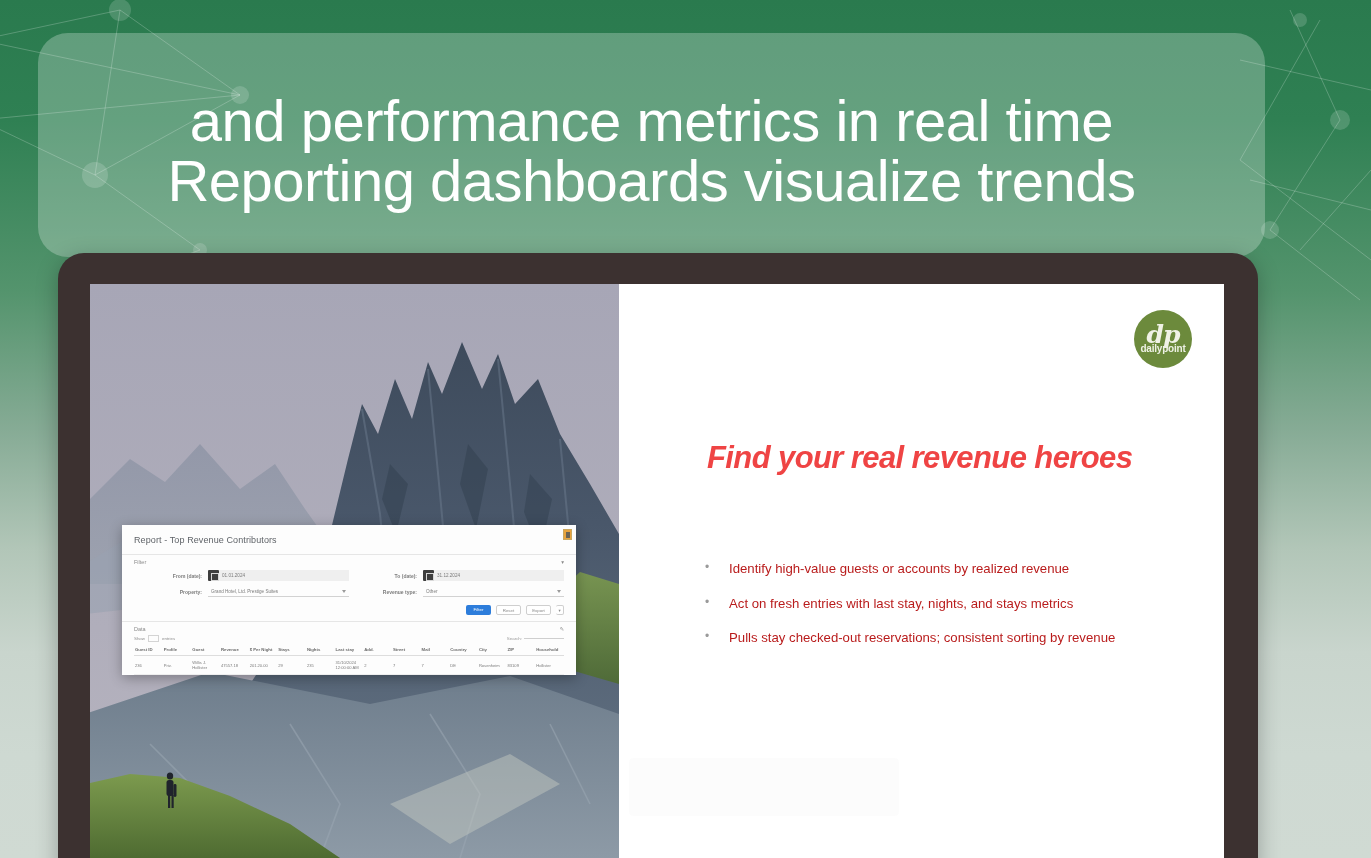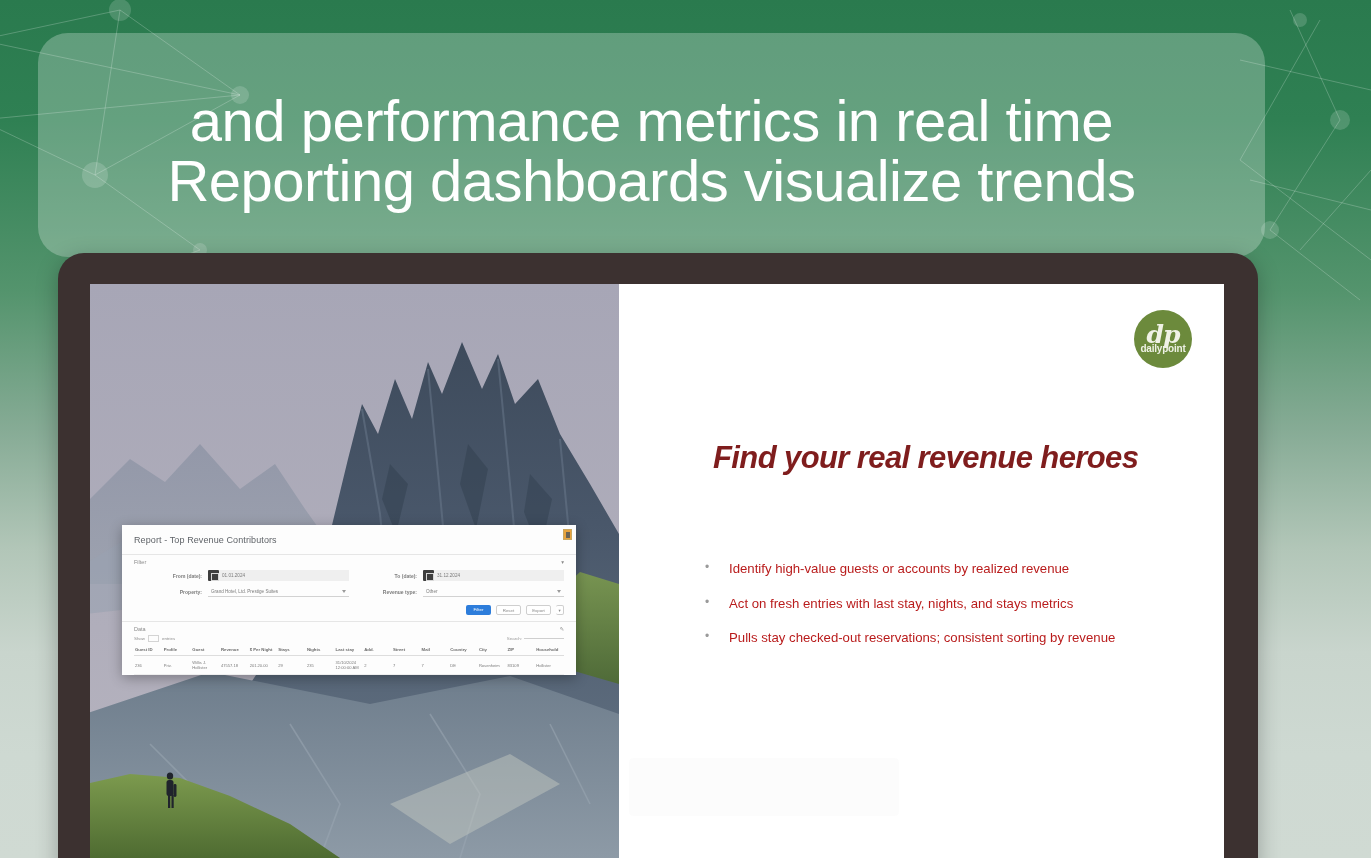--- a/index.html
+++ b/index.html
@@ -186,21 +186,21 @@
     font-size:25px; color:#f0f2e6; line-height:0.85;
     letter-spacing:-1px;
   }
   #logo .dpname {
     font-size:10px; color:#eef1e4; font-weight:bold;
     letter-spacing:-0.2px; margin-top:-2px;
   }
   #slide-title {
     position:absolute; left:88px; top:156px; width:450px;
     font-size:31px; font-weight:bold; font-style:italic;
-    color:#7f1d1d; line-height:1.14; letter-spacing:-0.6px;margin-left:6px;
+    color:#ef4444; line-height:1.14; letter-spacing:-0.6px;
   }
   #bullets {
     position:absolute; left:82px; top:276px; width:470px;
     list-style:none;
   }
   #bullets li {
     position:relative; padding-left:28px; margin-bottom:16px;
     font-size:13.2px; color:#b91c1c; line-height:1.42;
   }
   #bullets li::before {

